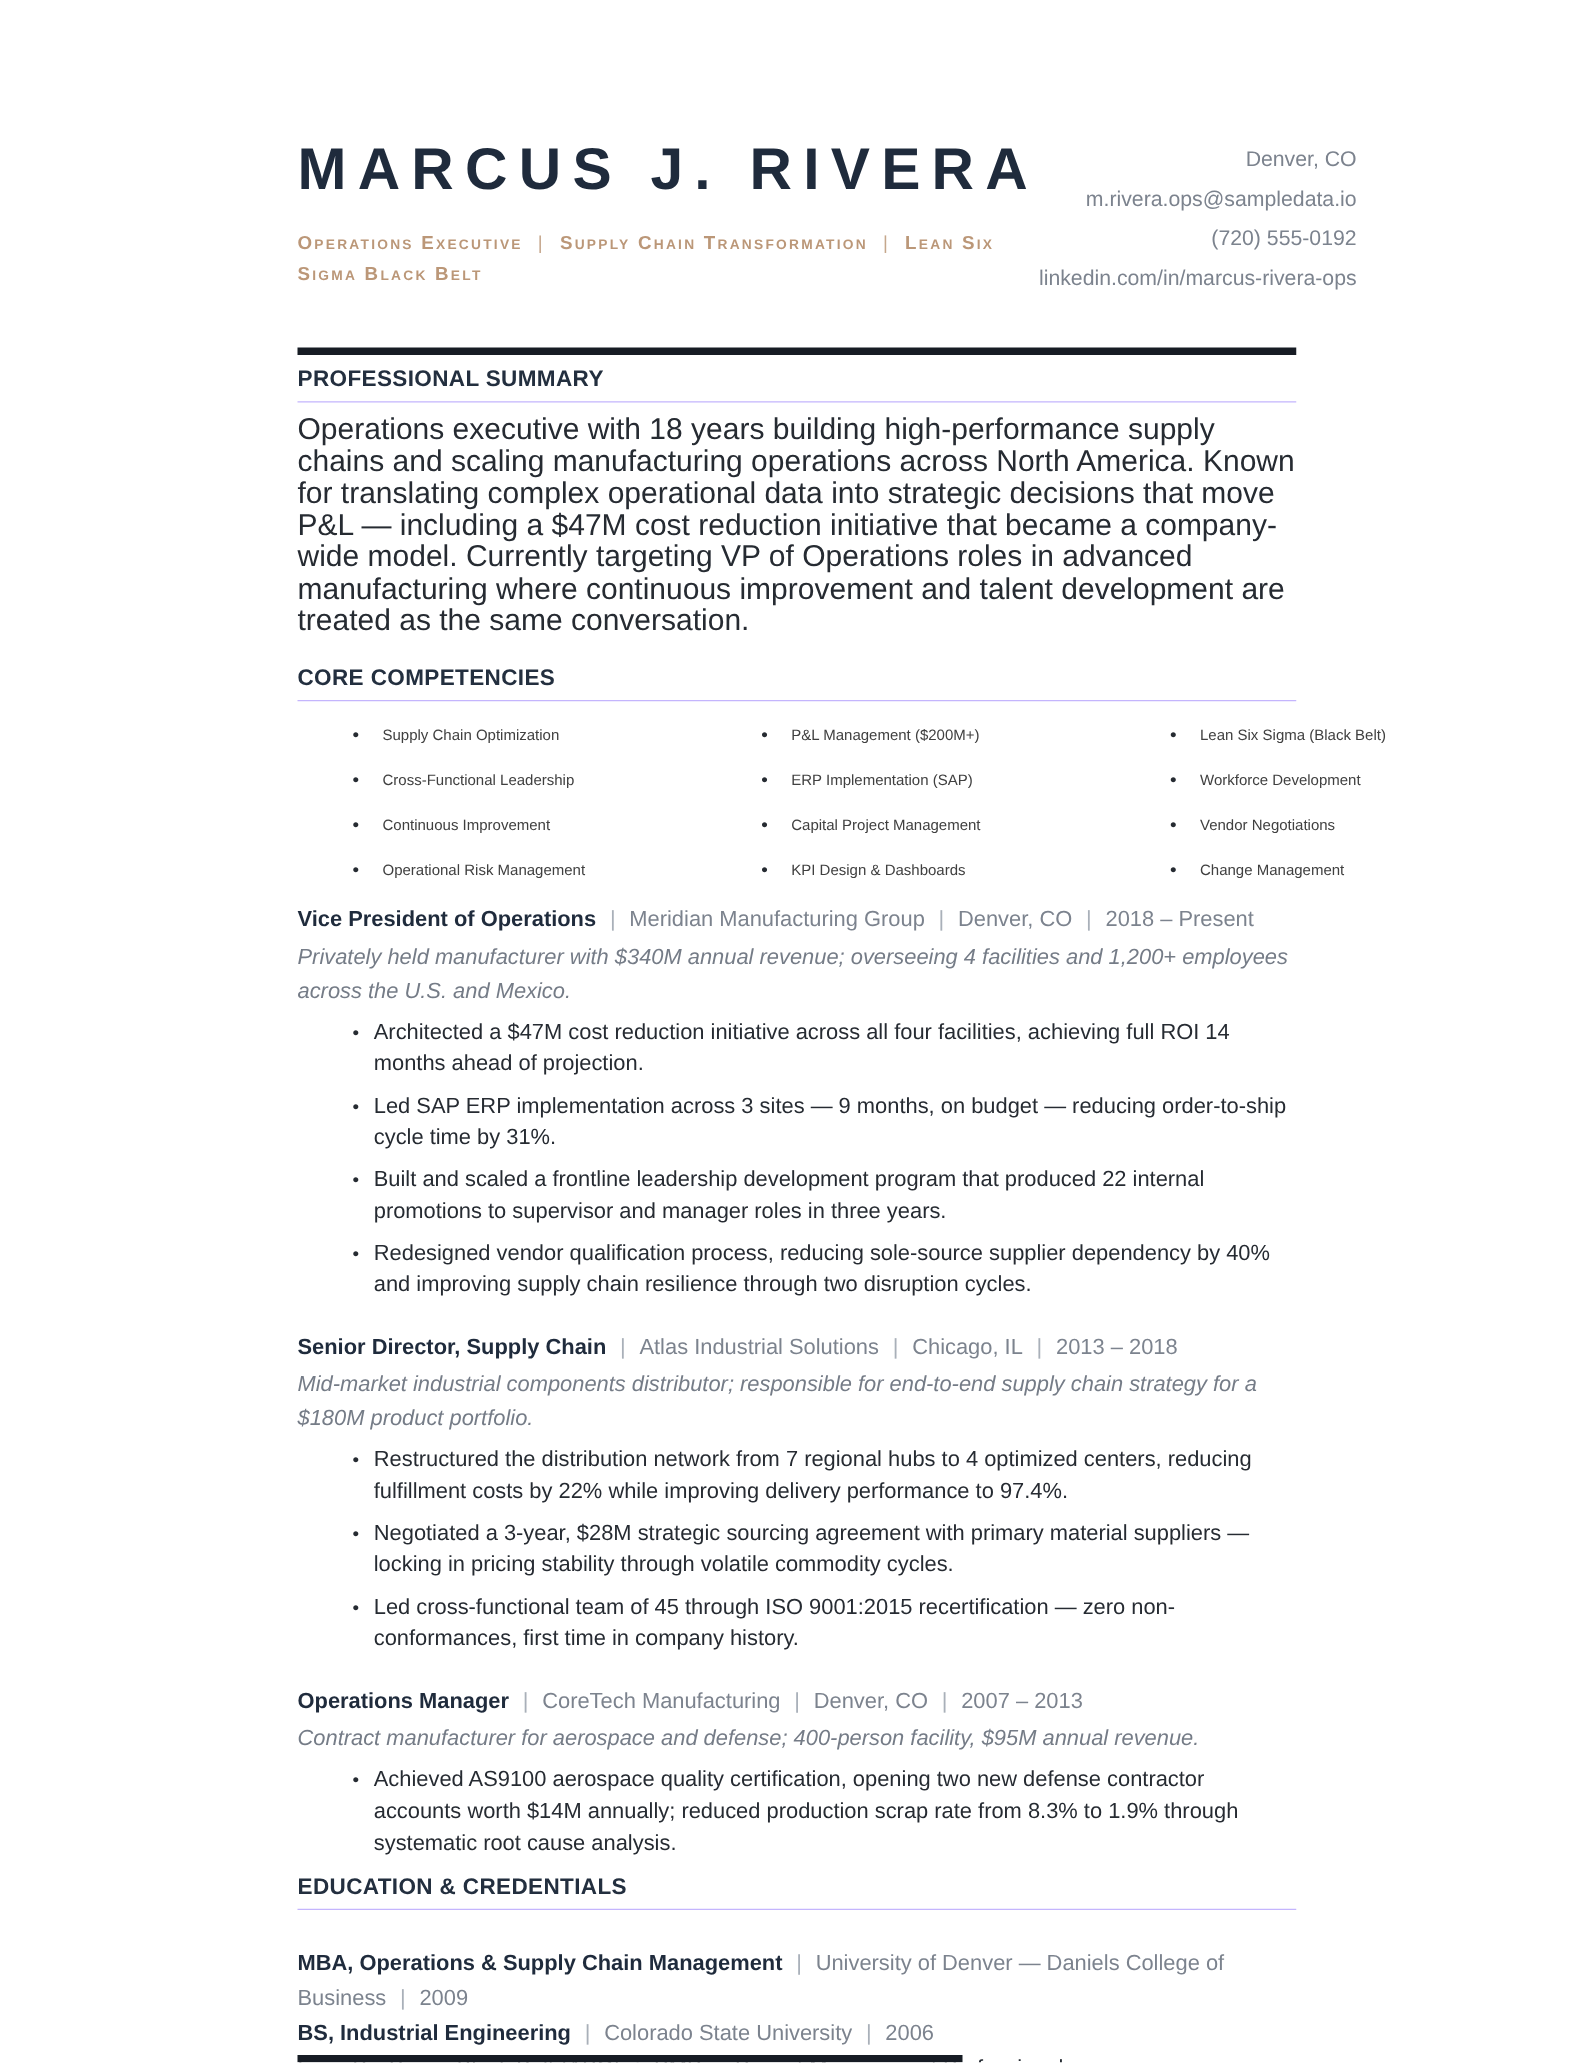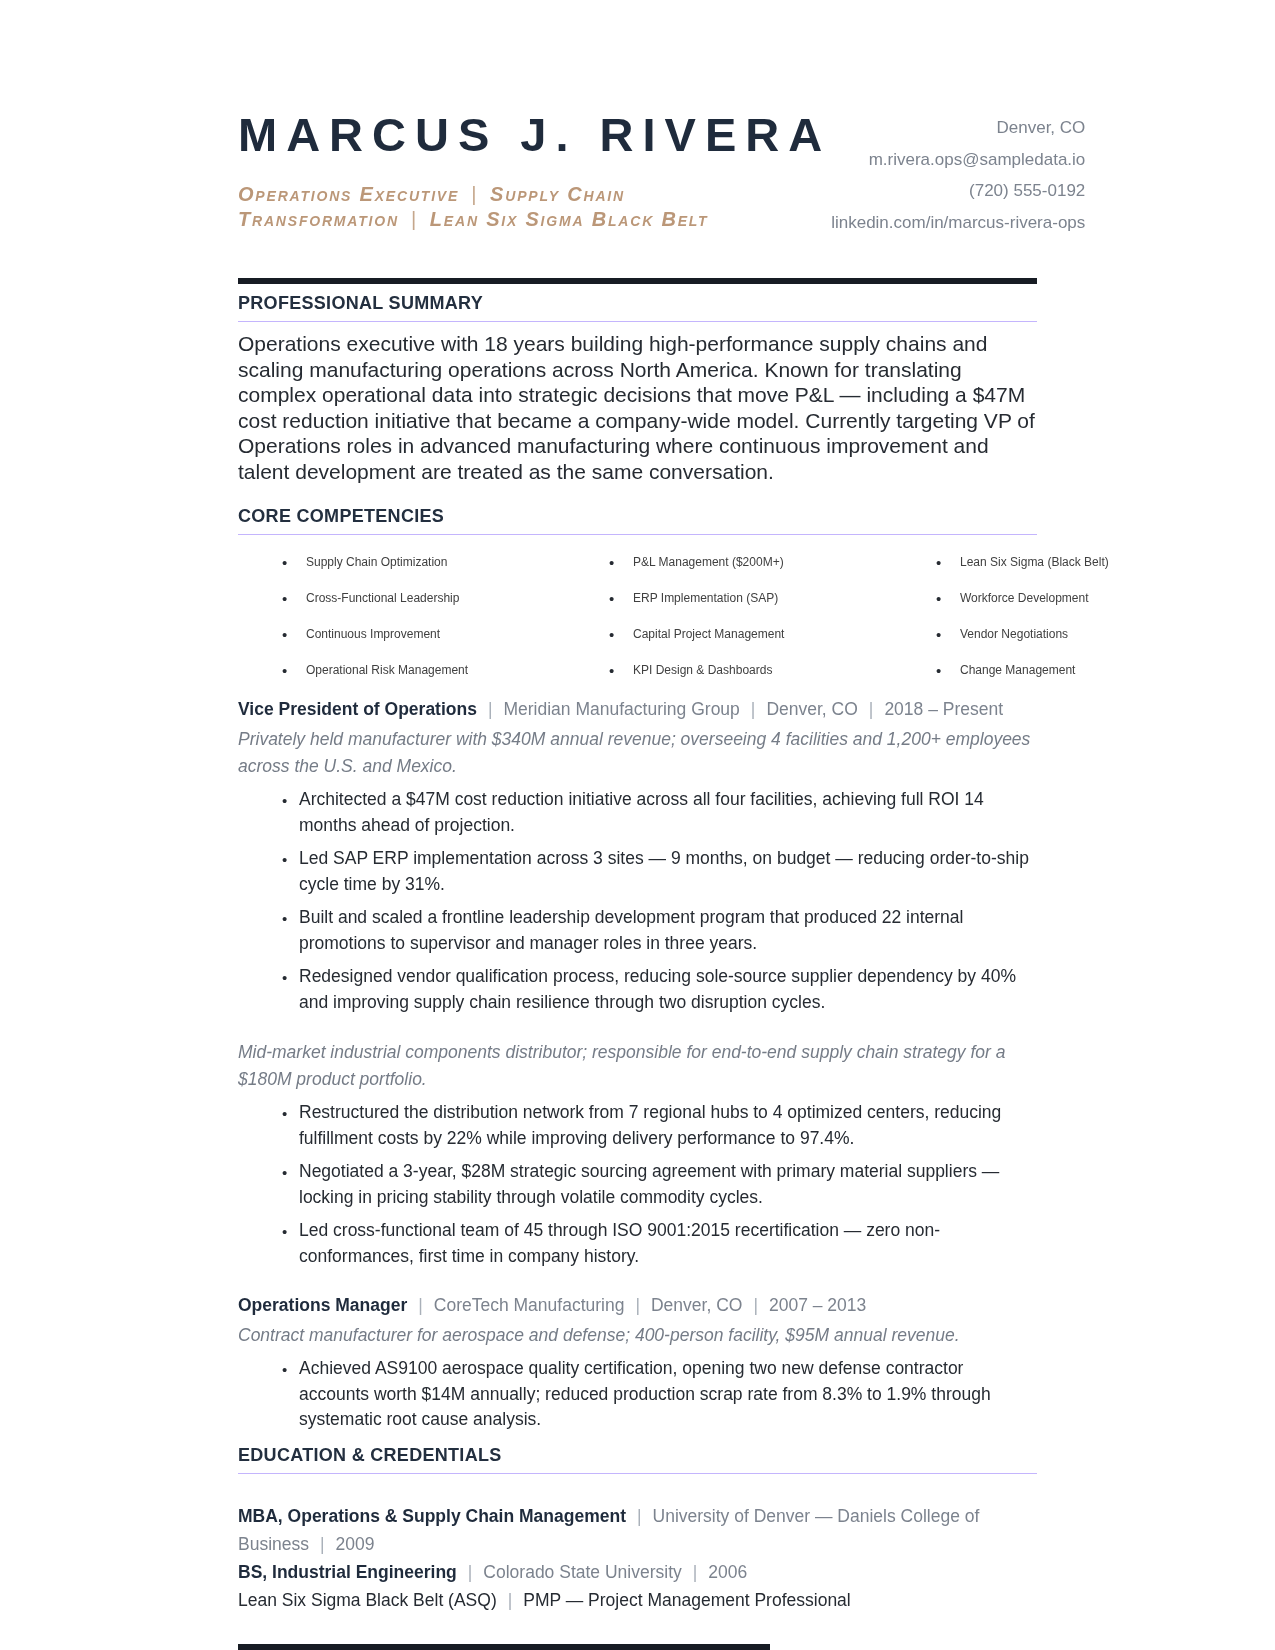--- a/index.html
+++ b/index.html
@@ -28,27 +28,26 @@
     font-size: 47px;
     font-weight: 700;
     letter-spacing: 9px;
     line-height: 50px;
     color: #1f2b3c;
     white-space: nowrap;
   }
   .tagline {
     margin-top: 22px;
     max-width: 680px;
-    font-size: 20px;
+    font-size: 15px;
     font-variant: small-caps;
     letter-spacing: 1.8px;
     line-height: 25px;
     color: #bb9778;
     font-weight: 600;
-    font-style: italic;
   }
   .tagline .tag-sep { margin: 0 12px; color: #c5a78c; font-weight: 400; }
   .contact {
     text-align: right;
     padding-right: 72px;
     font-size: 17px;
     line-height: 31.5px;
     color: #7c838e;
     margin-top: 2px;
     white-space: nowrap;
@@ -68,21 +67,21 @@
     padding-bottom: 7px;
     border-bottom: 1px solid #c4b5fd;
   }
   .mt-summary { margin-top: 9px; }
   .mt-section { margin-top: 22px; }
   .mt-edu     { margin-top: 12px; }
 
   
   .summary-text {
     margin-top: 9px;
-    font-size: 21px;
+    font-size: 24px;
     line-height: 25.5px;
     color: #262b32;
   }
 
   
   .comp-grid {
     margin-top: 15px;
     margin-left: 44px;
     display: grid;
     grid-auto-flow: column;
@@ -202,20 +201,23 @@
     <div class="job-desc">Privately held manufacturer with $340M annual revenue; overseeing 4 facilities and 1,200+ employees across the U.S. and Mexico.</div>
     <ul class="bullets">
       <li>Architected a $47M cost reduction initiative across all four facilities, achieving full ROI 14 months ahead of projection.</li>
       <li>Led SAP ERP implementation across 3 sites — 9 months, on budget — reducing order-to-ship cycle time by 31%.</li>
       <li>Built and scaled a frontline leadership development program that produced 22 internal promotions to supervisor and manager roles in three years.</li>
       <li>Redesigned vendor qualification process, reducing sole-source supplier dependency by 40% and improving supply chain resilience through two disruption cycles.</li>
     </ul>
   </div>
 
   <div class="job">
+    <div class="job-header">
+      <span class="job-title">Senior Director, Supply Chain</span><span class="sep">|</span><span class="job-meta">Atlas Industrial Solutions</span><span class="sep">|</span><span class="job-meta">Chicago, IL</span><span class="sep">|</span><span class="job-meta">2013 – 2018</span>
+    </div>
     <div class="job-desc">Mid-market industrial components distributor; responsible for end-to-end supply chain strategy for a $180M product portfolio.</div>
     <ul class="bullets">
       <li>Restructured the distribution network from 7 regional hubs to 4 optimized centers, reducing fulfillment costs by 22% while improving delivery performance to 97.4%.</li>
       <li>Negotiated a 3-year, $28M strategic sourcing agreement with primary material suppliers — locking in pricing stability through volatile commodity cycles.</li>
       <li>Led cross-functional team of 45 through ISO 9001:2015 recertification — zero non-conformances, first time in company history.</li>
     </ul>
   </div>
 
   <div class="job">
     <div class="job-header">

